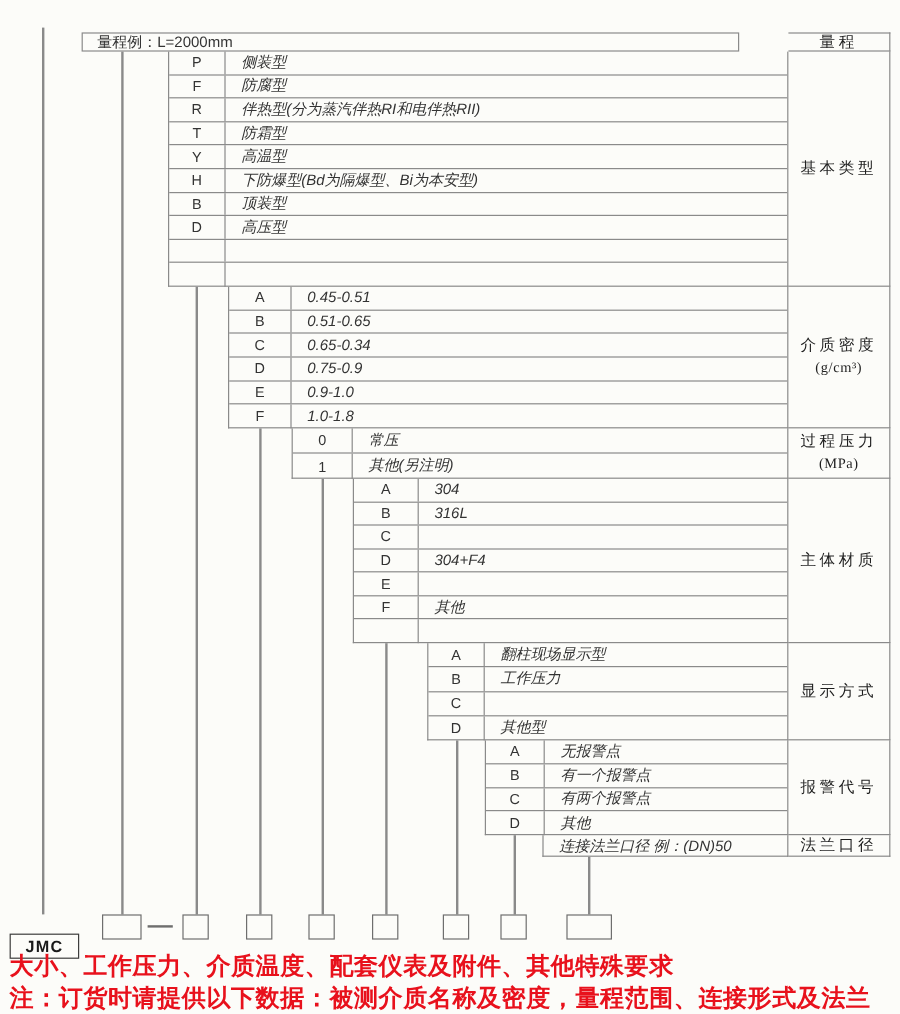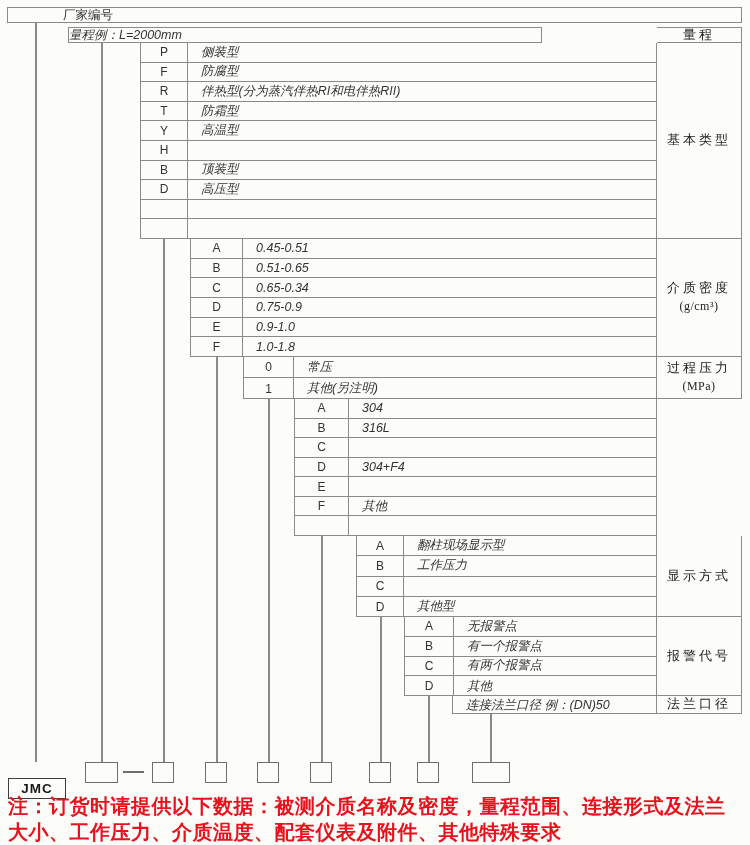--- a/index.html
+++ b/index.html
@@ -59,40 +59,37 @@
     position:absolute; left:8px; top:793px; width:740px;
     color:#e8111c; font-weight:bold; font-size:20px; line-height:26px;
     letter-spacing:0.5px; white-space:nowrap;
   }
 </style>
 </head>
 <body>
 
 <div id="stage" style="--border: #8a8a8a; background: rgb(252, 252, 249);">
 
-  <div class="hbox" id="title-row" style="left:7px; top:7px; width:735px; height:16px; padding-left:55px;">
-    <span>厂家编号</span>
-  </div>
-
-  <div class="hbox" id="range-row" style="left:68px; top:27px; width:474px; height:16px; font-style:italic;">
+
+  <div class="hbox" id="range-row" style="left:68px; top:27px; width:548px; height:16px; padding-left:12px;">
     <span>量程例：L=2000mm</span>
   </div>
 
   <div class="label-cell" id="range-label" style="left:657px; top:27px; width:85px; height:16px;">
     <span>量程</span>
   </div>
 
   <div id="jmc-box" style="left:8px; top:762px; width:58px; height:21px;">
     <span>JMC</span>
   </div>
   <div class="dash" style="left:123px; top:771px; width:21px;"></div>
 
   <div id="order-note">
+    <div>大小、工作压力、介质温度、配套仪表及附件、其他特殊要求</div>
     <div>注：订货时请提供以下数据：被测介质名称及密度，量程范围、连接形式及法兰</div>
-    <div>大小、工作压力、介质温度、配套仪表及附件、其他特殊要求</div>
   </div>
 
 <div class="sec-table" style="left: 140px; top: 43px; width: 517px; height: 196px;">
       <div class="row" style="height: 19.6px;">
         <div class="cell-code" style="width: 47px;">P</div>
         <div class="cell-desc">侧装型</div>
       </div>
       <div class="row" style="height: 19.6px;">
         <div class="cell-code" style="width: 47px;">F</div>
         <div class="cell-desc">防腐型</div>
@@ -104,20 +101,21 @@
       <div class="row" style="height: 19.6px;">
         <div class="cell-code" style="width: 47px;">T</div>
         <div class="cell-desc">防霜型</div>
       </div>
       <div class="row" style="height: 19.6px;">
         <div class="cell-code" style="width: 47px;">Y</div>
         <div class="cell-desc">高温型</div>
       </div>
       <div class="row" style="height: 19.6px;">
         <div class="cell-code" style="width: 47px;">H</div>
+        <div class="cell-desc">下防爆型(Bd为隔爆型、Bi为本安型)</div>
       </div>
       <div class="row" style="height: 19.6px;">
         <div class="cell-code" style="width: 47px;">B</div>
         <div class="cell-desc">顶装型</div>
       </div>
       <div class="row" style="height: 19.6px;">
         <div class="cell-code" style="width: 47px;">D</div>
         <div class="cell-desc">高压型</div>
       </div>
       <div class="row" style="height: 19.6px;">
@@ -196,20 +194,23 @@
         <div class="cell-code" style="width: 54px;">E</div>
       </div>
       <div class="row" style="height: 19.5714px;">
         <div class="cell-code" style="width: 54px;">F</div>
         <div class="cell-desc">其他</div>
       </div>
       <div class="row" style="height: 19.5714px;">
         <div class="cell-code" style="width: 54px;"></div>
         <div class="cell-desc"></div>
       </div>
+    </div>
+    <div class="label-cell" style="left: 657px; top: 399px; width: 85px; height: 137px;">
+      <span>主体材质</span>
     </div>
     <div class="sec-table" style="left: 356px; top: 536px; width: 301px; height: 81px;">
       <div class="row" style="height: 20.25px;">
         <div class="cell-code" style="width: 47px;">A</div>
         <div class="cell-desc">翻柱现场显示型</div>
       </div>
       <div class="row" style="height: 20.25px;">
         <div class="cell-code" style="width: 47px;">B</div>
         <div class="cell-desc">工作压力</div>
       </div>

